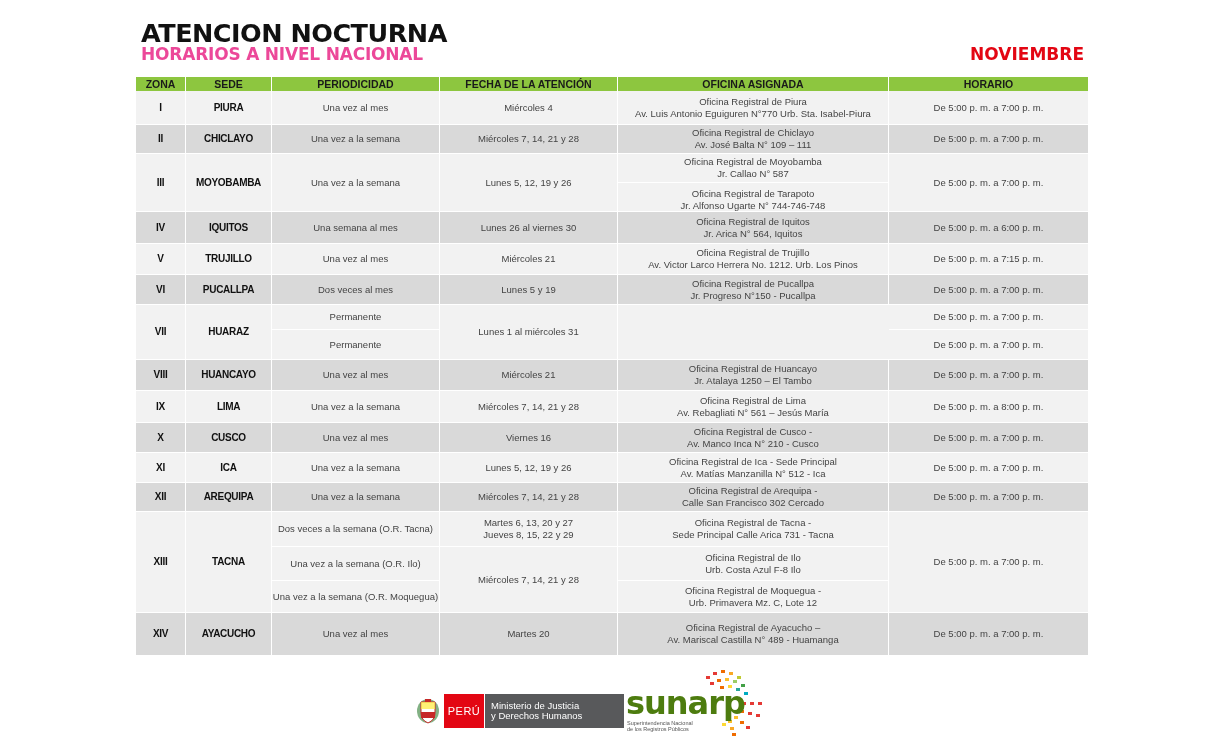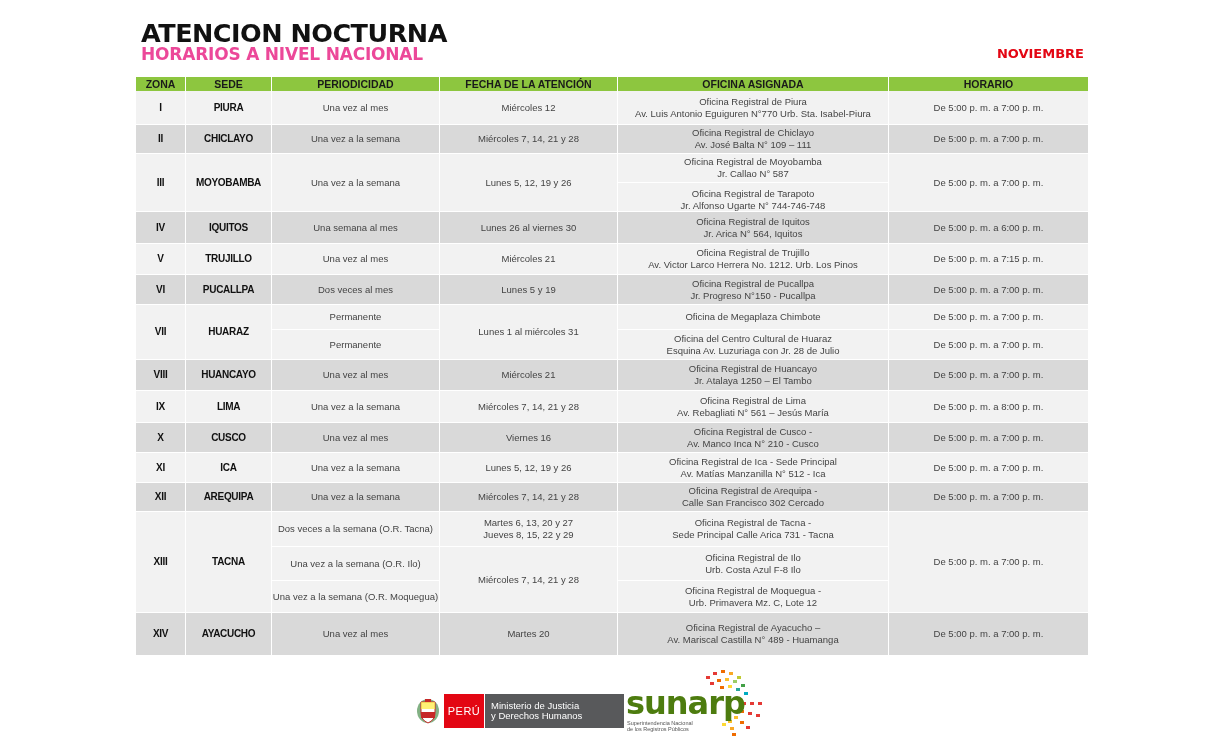--- a/index.html
+++ b/index.html
@@ -1,19 +1,19 @@
 <!DOCTYPE html>
 <html><head>
 <meta charset="utf-8">
 <style>
   html, body { margin:0; padding:0; background:#ffffff; }
   body { width:1227px; height:740px; position:relative; overflow:hidden; font-family:"Liberation Sans", sans-serif; }
   .title1 { position:absolute; left:141px; top:20px; font-family:"DejaVu Sans", sans-serif; font-weight:900; font-size:25px; letter-spacing:-0.5px; color:#111; line-height:28px; transform:scaleX(1.02); transform-origin:left; }
   .title2 { position:absolute; left:141px; top:44px; font-family:"DejaVu Sans", sans-serif; font-weight:900; font-size:17px; color:#ec4899; line-height:20px; letter-spacing:-0.2px; }
-  .month { position:absolute; right:143px; top:44px; font-family:"DejaVu Sans", sans-serif; font-weight:900; font-size:13px; color:#e30613; line-height:20px; }
+  .month { position:absolute; right:143px; top:44px; font-family:"DejaVu Sans", sans-serif; font-weight:900; font-size:17px; color:#e30613; line-height:20px; }
   .tbl { position:absolute; left:136px; top:77px; width:952px; }
   .row { position:absolute; left:0; width:952px; }
   .cell { position:absolute; top:0; height:100%; display:flex; align-items:center; justify-content:center; text-align:center; box-sizing:border-box; border-right:1px solid #ffffff; font-size:9.5px; color:#444; line-height:12px; }
   .hdr .cell { background:#8dc63f; color:#1a1a1a; font-weight:bold; font-size:10.5px; }
   .light { background:#f2f2f2; }
   .dark { background:#d9d9d9; }
   .bold { font-weight:bold; color:#111; font-size:10px; letter-spacing:-0.3px; }
   .sub { position:absolute; left:0; width:100%; display:flex; align-items:center; justify-content:center; text-align:center; }
   .sep { border-top:1px solid #ffffff; }
   .hline { position:absolute; left:0; width:952px; height:1px; background:#ffffff; }
@@ -46,21 +46,21 @@
     <div class="cell c2">PERIODICIDAD</div>
     <div class="cell c3">FECHA DE LA ATENCIÓN</div>
     <div class="cell c4">OFICINA ASIGNADA</div>
     <div class="cell c5">HORARIO</div>
   </div>
 
   <div class="row light" style="top:14px;height:33px;">
     <div class="cell c0 bold">I</div>
     <div class="cell c1 bold">PIURA</div>
     <div class="cell c2">Una vez al mes</div>
-    <div class="cell c3">Miércoles 12</div>
+    <div class="cell c3">Miércoles 4</div>
     <div class="cell c4">
         <div>
           <div>Oficina Registral de Piura</div>
           <div>Av. Luis Antonio Eguiguren N°770  Urb. Sta. Isabel-Piura</div>
         </div>
       </div>
     <div class="cell c5">De 5:00 p. m. a 7:00 p. m.</div>
   </div>
   <div class="hline" style="top:47px;"></div>
 
@@ -148,31 +148,20 @@
   <div class="hline" style="top:227px;"></div>
 
   <div class="row light" style="top:228px;height:54px;">
     <div class="cell c0 bold">VII</div>
     <div class="cell c1 bold">HUARAZ</div>
     <div class="cell c2" style="display:block;">
       <div class="sub" style="top:0;height:24px;">Permanente</div>
       <div class="sub sep" style="top:24px;height:30px;">Permanente</div>
     </div>
     <div class="cell c3">Lunes 1 al miércoles 31</div>
-    <div class="cell c4" style="display:block;">
-      <div class="sub" style="top:0;height:24px;">
-          <div>Oficina de Megaplaza Chimbote</div>
-        </div>
-      <div class="sub sep" style="top:24px;height:30px;">
-          <div>
-            <div>Oficina del Centro Cultural de Huaraz</div>
-            <div>Esquina Av. Luzuriaga con Jr. 28 de Julio</div>
-          </div>
-        </div>
-    </div>
     <div class="cell c5" style="display:block;">
       <div class="sub" style="top:0;height:24px;">De 5:00 p. m. a 7:00 p. m.</div>
       <div class="sub sep" style="top:24px;height:30px;">De 5:00 p. m. a 7:00 p. m.</div>
     </div>
   </div>
   <div class="hline" style="top:282px;"></div>
 
   <div class="row dark" style="top:283px;height:30px;">
     <div class="cell c0 bold">VIII</div>
     <div class="cell c1 bold">HUANCAYO</div>

